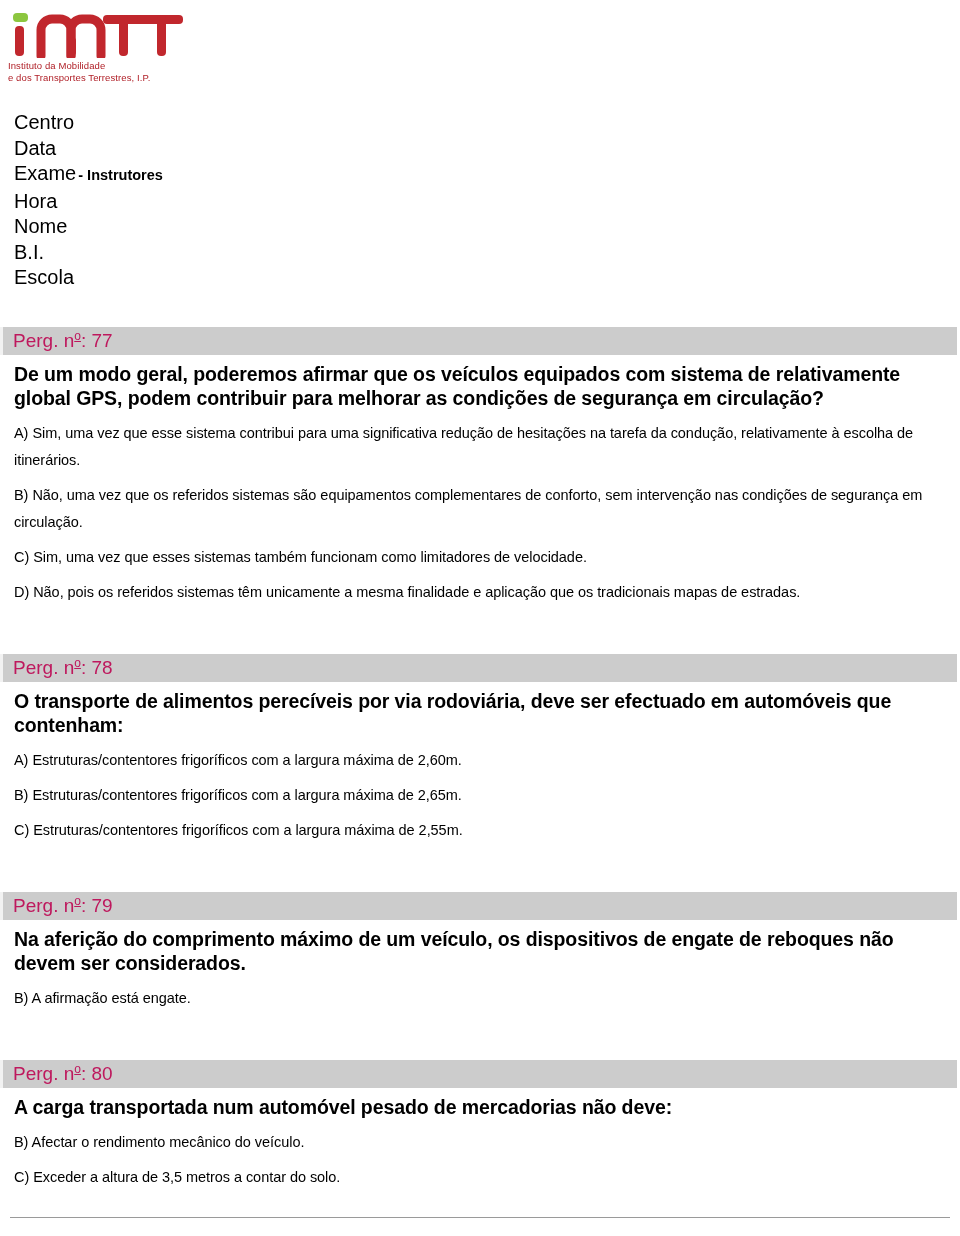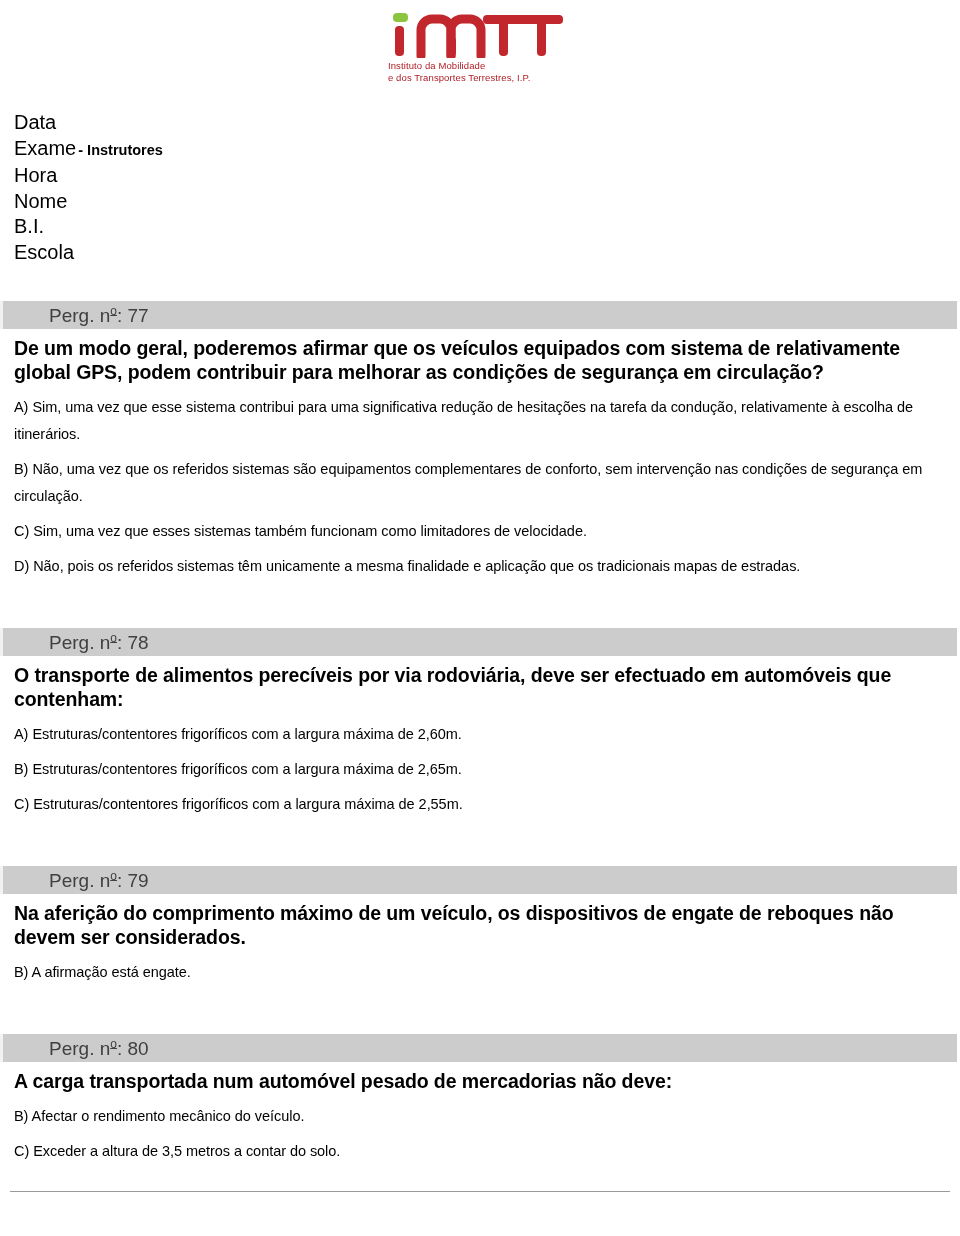--- a/index.html
+++ b/index.html
@@ -14,21 +14,20 @@
     color: #000000;
     position: relative;
   }
 
   
   .logo-area {
     width: 100%;
     height: 102px;
     display: flex;
     align-items: flex-start;
-    justify-content: center;
     padding-top: 10px;
     box-sizing: border-box;
   }
   .logo {
     width: 200px;
     position: relative;
   }
   .logo-mark {
     position: relative;
     height: 48px;
@@ -75,23 +74,22 @@
     height: 28px;
     display: flex;
     align-items: center;
     padding-left: 10px;
     box-sizing: border-box;
     width: 957px;
   }
   .q-bar-label {
     font-size: 19px;
     line-height: 19px;
-    color: #404040;
+    color: #be185d;
     font-weight: 400;
-    margin-left: 36px;
   }
   .ord {
     font-size: 12px;
     vertical-align: super;
     text-decoration: underline;
     line-height: 0;
   }
   .q-text {
     font-size: 19.5px;
     font-weight: bold;
@@ -146,20 +144,23 @@
         <rect x="146" y="5" width="9" height="41" rx="4" fill="#c1272d"></rect>
       </svg>
     </div>
     <div class="logo-sub"><span>Instituto da Mobilidade</span>
 <span>e dos Transportes Terrestres, I.P.</span></div>
   </div>
 </div>
 
 <div class="header-fields">
   <div class="hf-row">
+    <span class="main">Centro</span>
+  </div>
+  <div class="hf-row">
     <span class="main">Data</span>
   </div>
   <div class="hf-row">
     <span class="main">Exame</span><span class="sub">- Instrutores</span>
   </div>
   <div class="hf-row">
     <span class="main">Hora</span>
   </div>
   <div class="hf-row">
     <span class="main">Nome</span>

